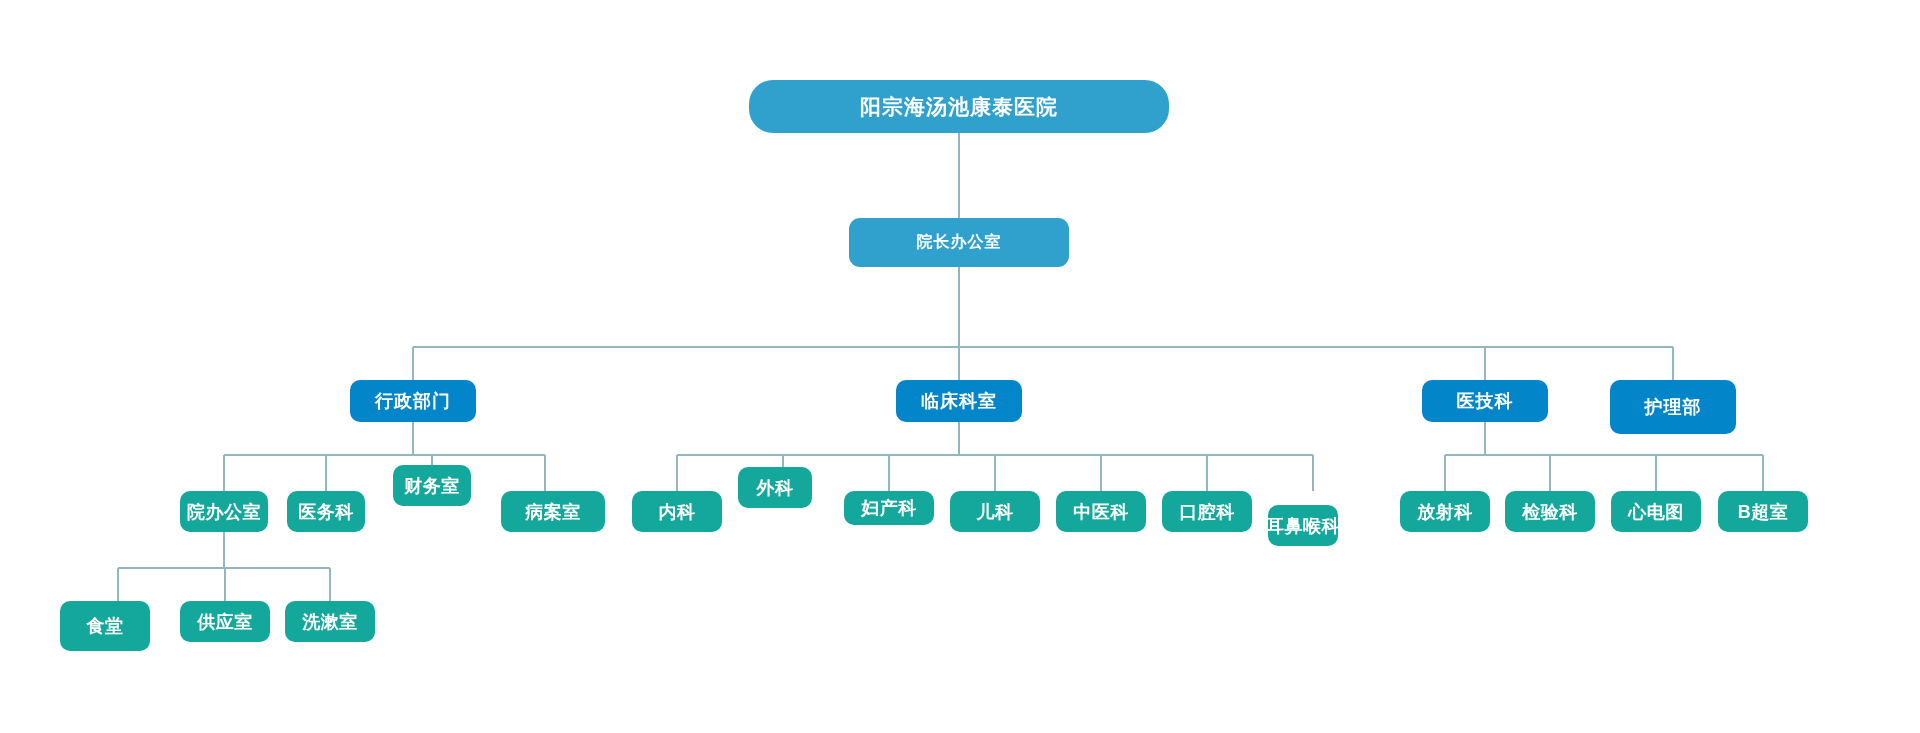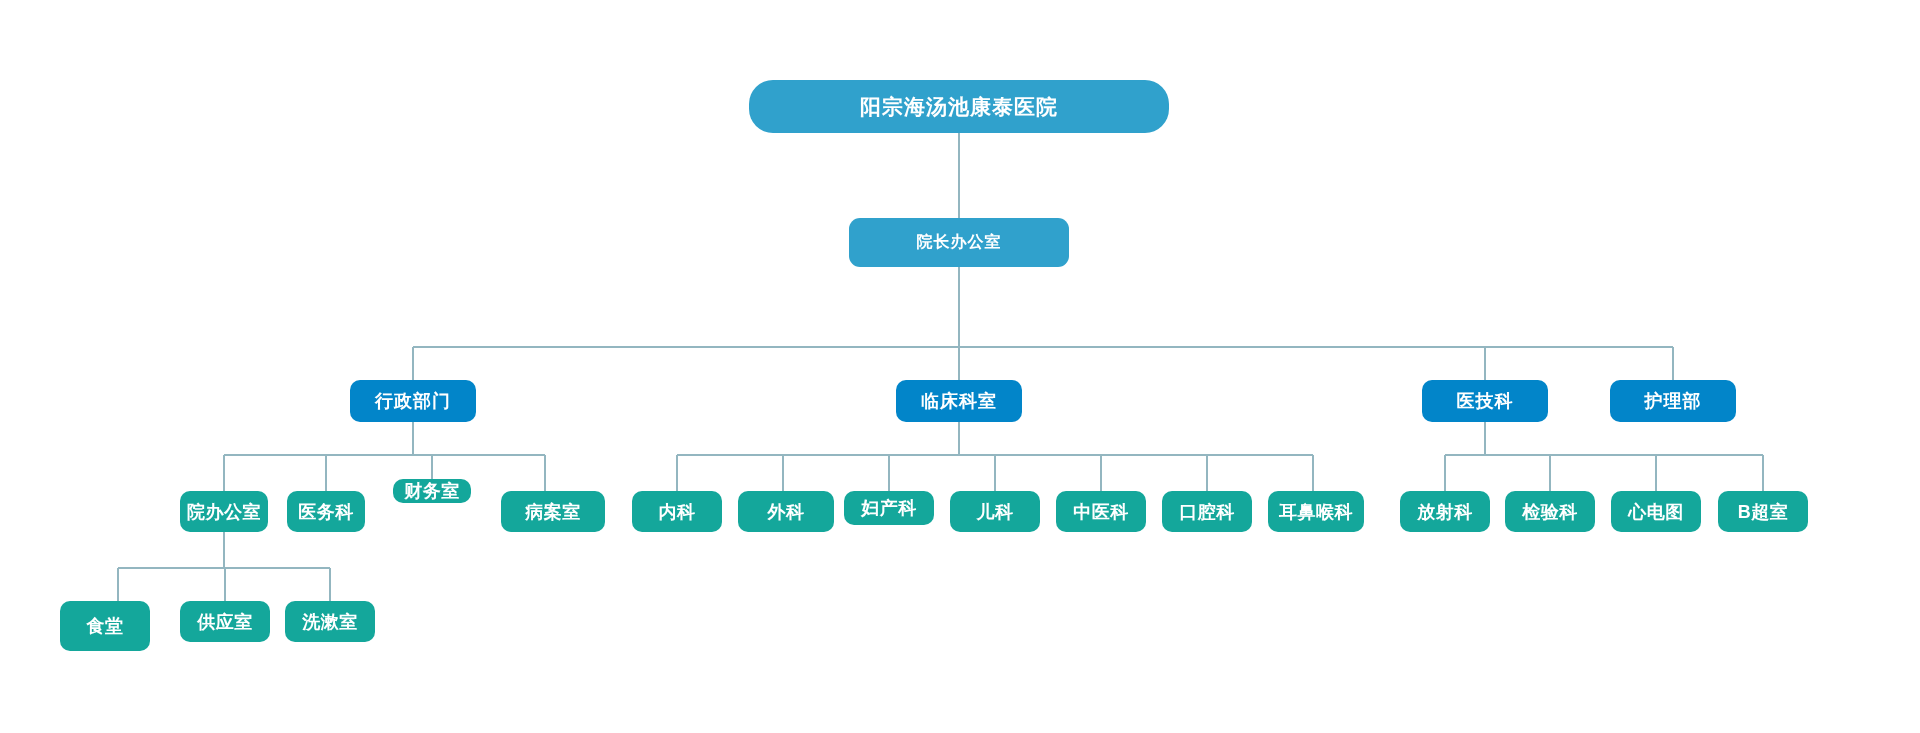--- a/index.html
+++ b/index.html
@@ -61,34 +61,34 @@
     <path d="M224 532 L224 568 M118 568 L330 568 M118 568 L118 601 M225 568 L225 601 M330 568 L330 601"></path>
   </svg>
 
   <div class="node lv-root" style="left:749px; top:80px; width:420px; height:53px">阳宗海汤池康泰医院</div>
 
   <div class="node lv-two" style="left:849px; top:218px; width:220px; height:49px">院长办公室</div>
 
   <div class="node lv-three" style="left:350px; top:380px; width:126px; height:42px">行政部门</div>
   <div class="node lv-three" style="left:896px; top:380px; width:126px; height:42px">临床科室</div>
   <div class="node lv-three" style="left:1422px; top:380px; width:126px; height:42px">医技科</div>
-  <div class="node lv-three" style="left:1610px; top:380px; width:126px; height:42px">护理部</div>
+  <div class="node lv-three" style="left:1610px; top:380px; width:126px; height:54px">护理部</div>
 
   <div class="node lv-leaf" style="left:180px; top:491px; width:88px; height:41px">院办公室</div>
   <div class="node lv-leaf" style="left:287px; top:491px; width:78px; height:41px">医务科</div>
-  <div class="node lv-leaf" style="left:393px; top:479px; width:78px; height:24px">财务室</div>
+  <div class="node lv-leaf" style="left:393px; top:465px; width:78px; height:41px">财务室</div>
   <div class="node lv-leaf" style="left:501px; top:491px; width:104px; height:41px">病案室</div>
 
   <div class="node lv-leaf" style="left:632px; top:491px; width:90px; height:41px">内科</div>
-  <div class="node lv-leaf" style="left:738px; top:491px; width:96px; height:41px">外科</div>
+  <div class="node lv-leaf" style="left:738px; top:467px; width:74px; height:41px">外科</div>
   <div class="node lv-leaf" style="left:844px; top:491px; width:90px; height:34px">妇产科</div>
   <div class="node lv-leaf" style="left:950px; top:491px; width:90px; height:41px">儿科</div>
   <div class="node lv-leaf" style="left:1056px; top:491px; width:90px; height:41px">中医科</div>
   <div class="node lv-leaf" style="left:1162px; top:491px; width:90px; height:41px">口腔科</div>
-  <div class="node lv-leaf" style="left:1268px; top:491px; width:96px; height:41px">耳鼻喉科</div>
+  <div class="node lv-leaf" style="left:1268px; top:505px; width:70px; height:41px">耳鼻喉科</div>
 
   <div class="node lv-leaf" style="left:1400px; top:491px; width:90px; height:41px">放射科</div>
   <div class="node lv-leaf" style="left:1505px; top:491px; width:90px; height:41px">检验科</div>
   <div class="node lv-leaf" style="left:1611px; top:491px; width:90px; height:41px">心电图</div>
   <div class="node lv-leaf" style="left:1718px; top:491px; width:90px; height:41px">B超室</div>
 
   <div class="node lv-leaf" style="left:60px; top:601px; width:90px; height:50px">食堂</div>
   <div class="node lv-leaf" style="left:180px; top:601px; width:90px; height:41px">供应室</div>
   <div class="node lv-leaf" style="left:285px; top:601px; width:90px; height:41px">洗漱室</div>
 

